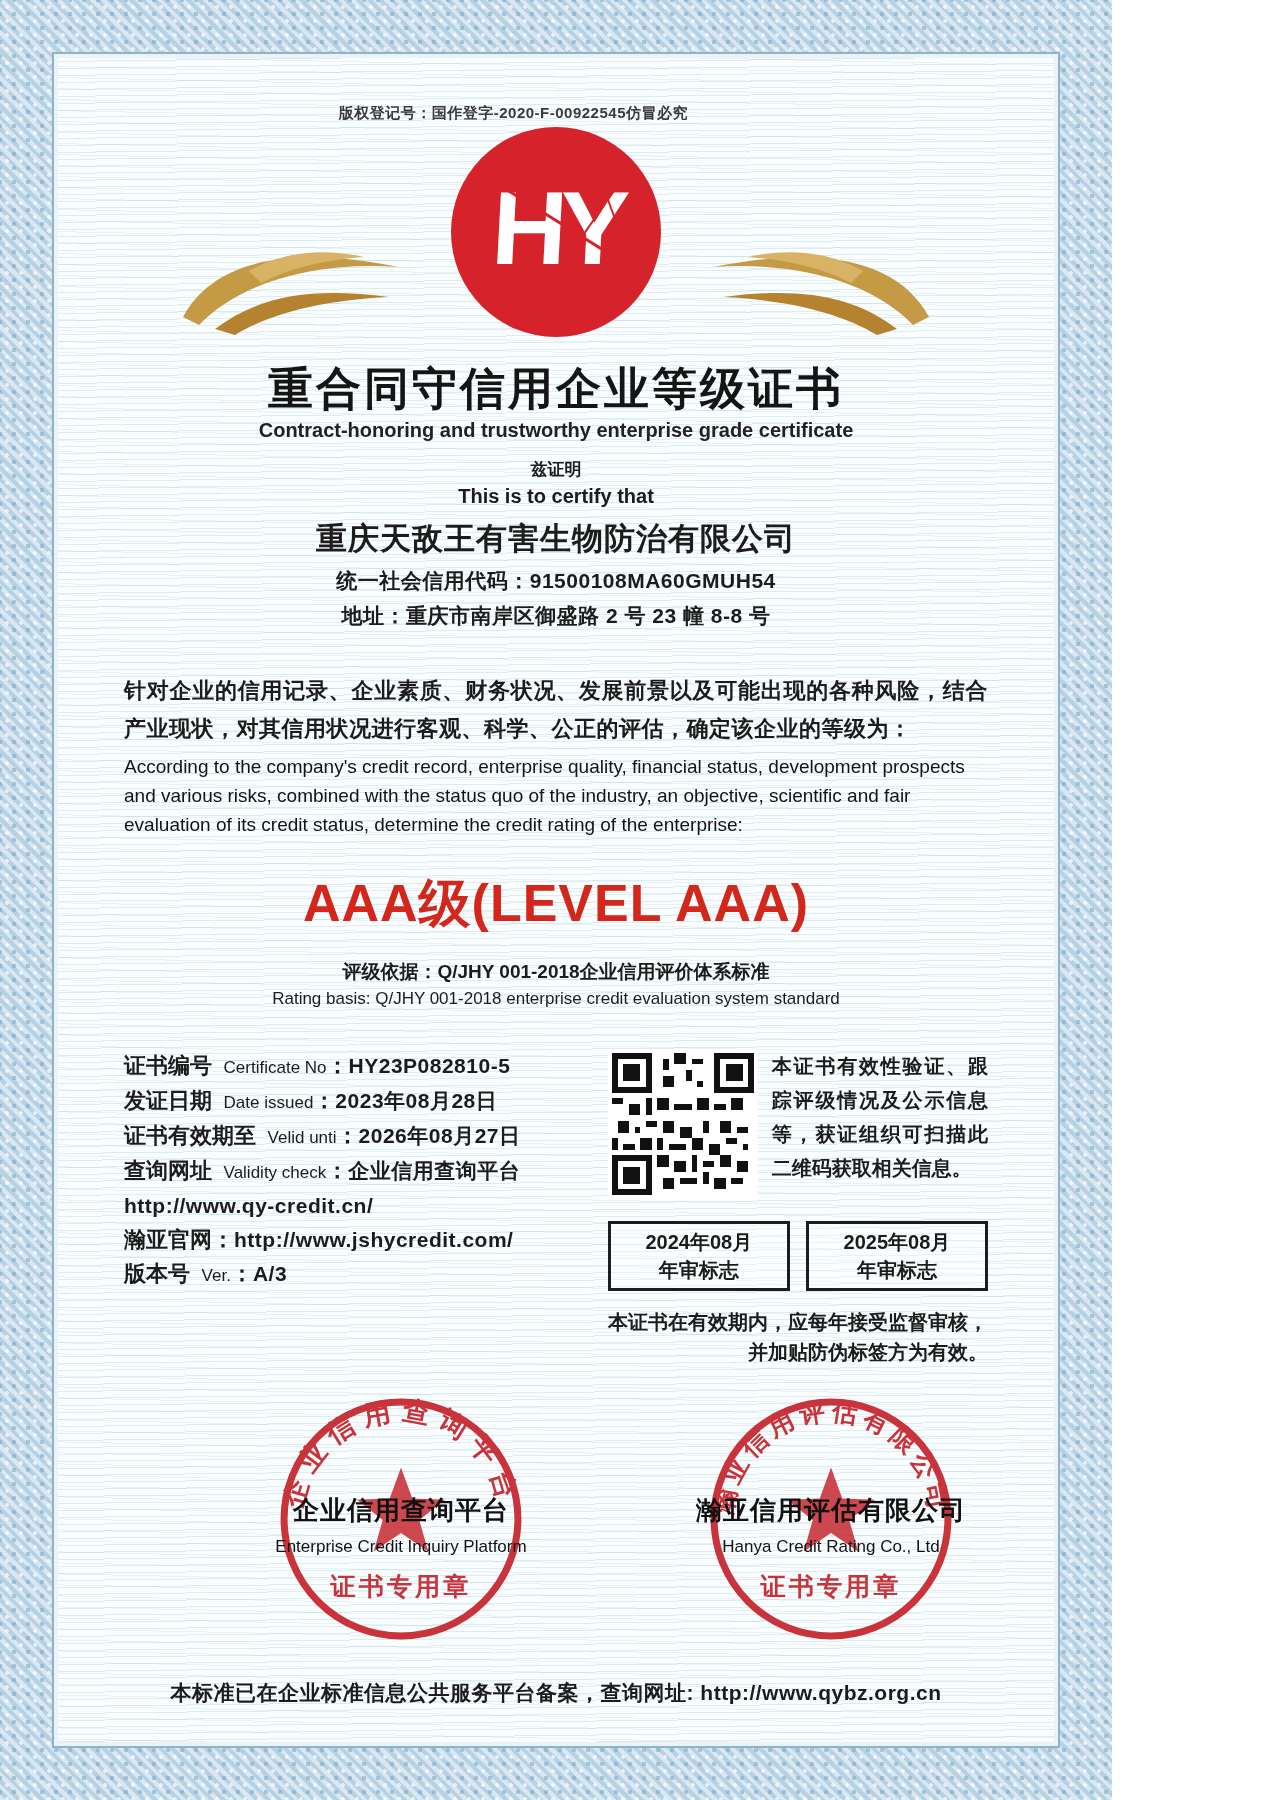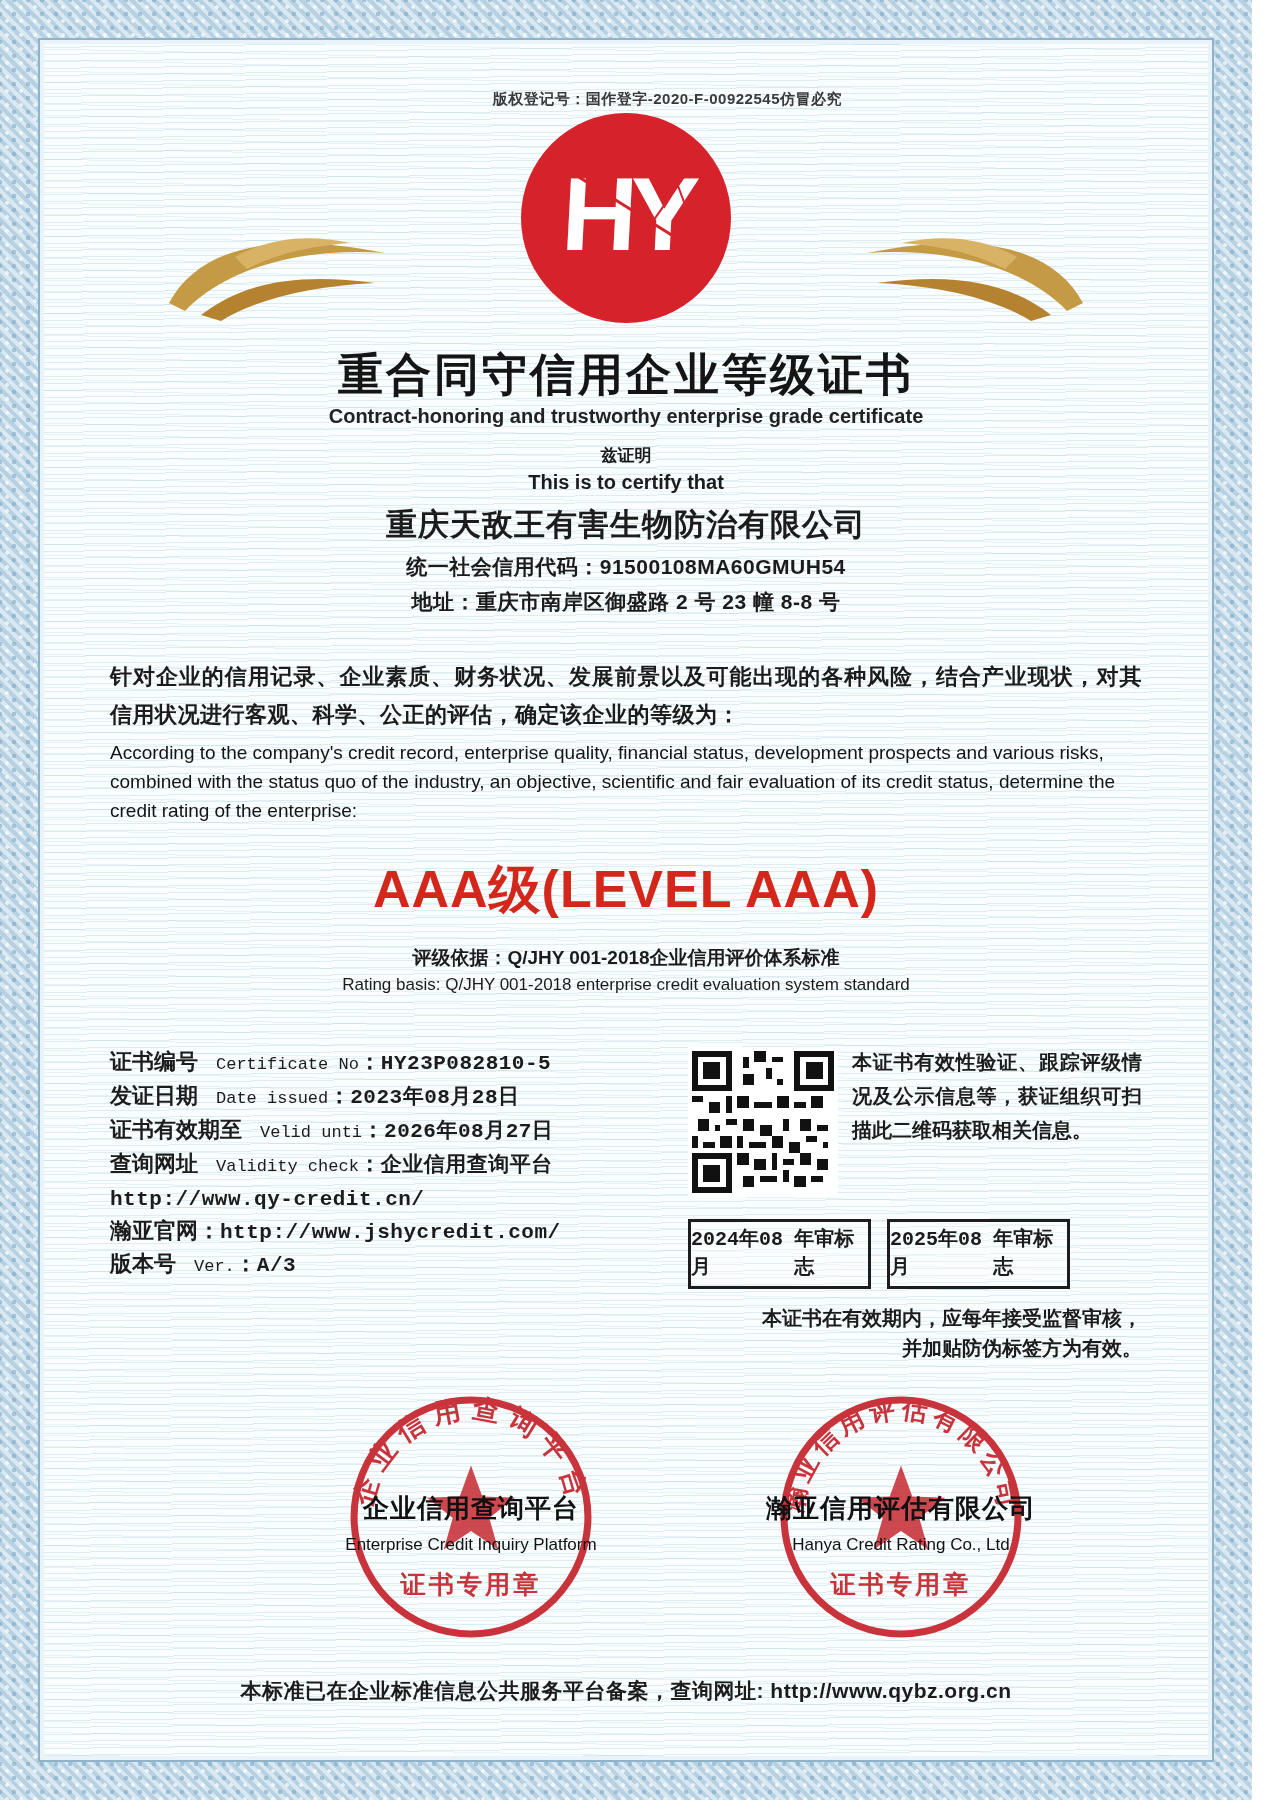--- a/index.html
+++ b/index.html
@@ -3,22 +3,22 @@
 <meta charset="utf-8">
 <style>
   * { margin:0; padding:0; box-sizing:border-box; }
   body {
     width:1280px; height:1800px;
     font-family:"Liberation Sans", sans-serif;
     color:#1c1c1c;
     background:#fff;
   }
   .cert {
-    width:1252px; height:1800px;
-    padding:38px;
+    width:1112px; height:1800px;
+    padding:52px;
     background:
       radial-gradient(circle, rgba(255,255,255,.65) 1.6px, transparent 2.2px) 0 0/14px 14px,
       radial-gradient(circle, rgba(120,165,195,.55) 2px, transparent 2.6px) 7px 7px/14px 14px,
       repeating-linear-gradient(45deg, rgba(255,255,255,.35) 0 4px, rgba(140,180,205,.25) 4px 8px),
       #c5dbea;
   }
   .inner {
     width:100%; height:100%;
     border:2px solid #8fb3c9;
     box-shadow:0 0 0 4px #eaf3f8 inset;
@@ -73,35 +73,35 @@
   }
   .body-en { margin-top:4px; font-size:19px; font-weight:400; line-height:29px; color:#141414; }
   .rating {
     text-align:center; margin-top:30px;
     font-size:52px; font-weight:900; letter-spacing:1px;
     color:#d4271c;
   }
   .basis-cn { text-align:center; font-size:19px; font-weight:700; margin-top:20px; }
   .basis-en { text-align:center; font-size:17px; font-weight:400; margin-top:4px; }
   
-  .mid { display:flex; margin-top:52px;font-family:Liberation Mono, monospace; }
+  .mid { display:flex; margin-top:40px; }
   .details { width:56%; }
   .detail-row { font-size:20px; line-height:33px; white-space:nowrap; }
   .detail-row .lbl-cn { font-weight:700; font-size:22px; }
   .detail-row .lbl-en { font-size:17px; font-weight:400; padding-left:6px; }
   .detail-row .val { font-weight:700; font-size:21px; letter-spacing:.5px; }
   .side { width:44%; }
   .qr-row { display:flex; gap:14px; }
   .qr-box { width:150px; height:150px; background:#fff; padding:4px; flex:0 0 auto; }
   .qr-box svg { width:100%; height:100%; display:block; }
   .qr-note { font-size:20px; font-weight:700; line-height:34px; text-align:justify; }
   .review-boxes { display:flex; gap:16px; margin-top:22px; }
   .review-box {
     width:183px; height:70px; border:3px solid #1d1d1d;
-    display:flex; flex-direction:row; align-items:center; 
+    display:flex; flex-direction:column; align-items:center; justify-content:center;
     font-size:20px; font-weight:700; line-height:28px;
     background:rgba(255,255,255,.35);
   }
   .review-note { margin-top:16px; text-align:right; font-size:20px; font-weight:700; line-height:30px; }
   
   .stamps { display:flex; justify-content:center; gap:100px; margin-top:26px; transform:translateX(60px); }
   .stamp-col { position:relative; width:330px; height:258px; text-align:center; }
   .seal-svg { position:absolute; left:50%; top:0; transform:translateX(-50%); width:252px; height:252px; opacity:.92; }
   .org-names { position:relative; z-index:2; padding-top:100px; }
   .org-cn { font-size:26px; font-weight:900; letter-spacing:1px; color:#111; }

